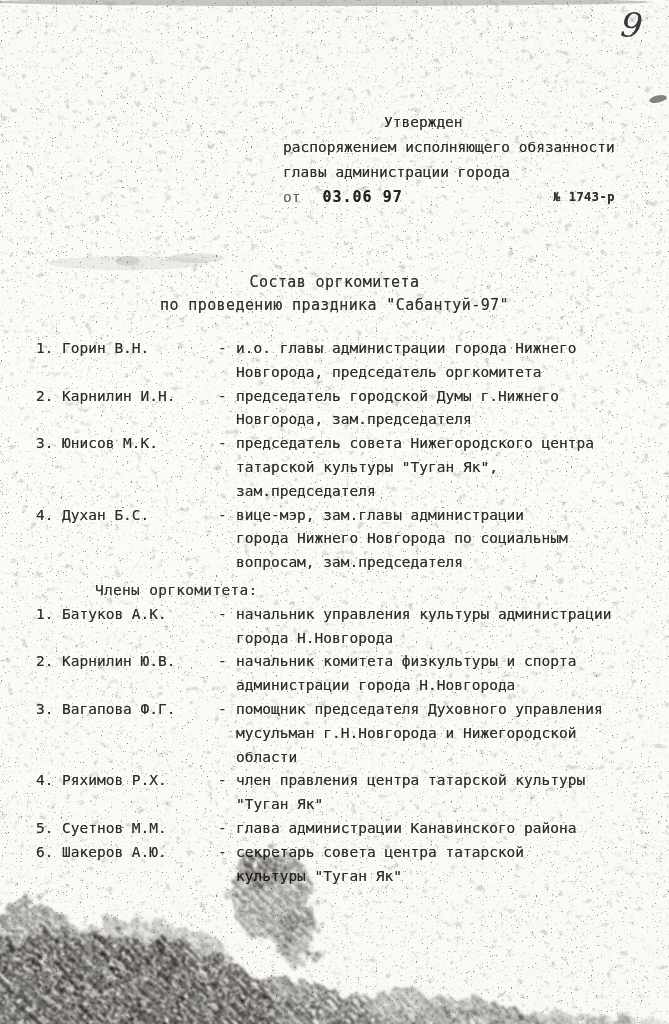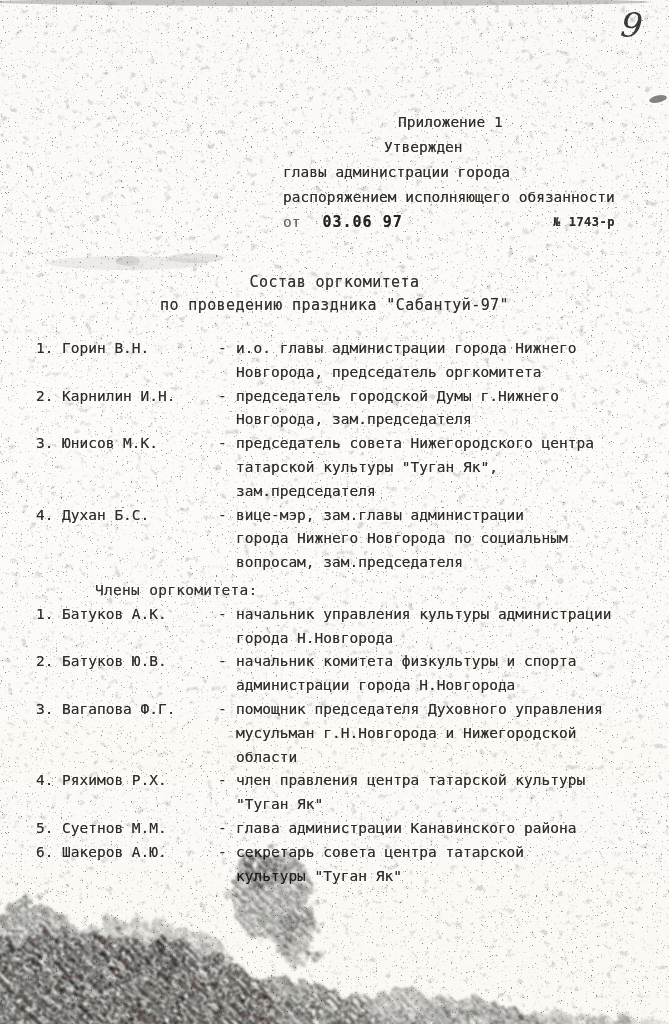--- a/index.html
+++ b/index.html
@@ -66,24 +66,23 @@
   }
 </style>
 </head>
 <body>
 
 <div class="page">
 
   <div class="pageno">9</div>
 
   <div class="header txt">
-    <div class="h-appendix">Приложение 1</div>
     <div class="h-approved">Утвержден</div>
+    <div>распоряжением исполняющего обязанности</div>
     <div>главы администрации города</div>
-    <div>распоряжением исполняющего обязанности</div>
     <div class="h-dateline">
       <span class="h-dateprefix">от</span>
       <span class="h-date">03.06 97</span>
       <span class="h-number">№ 1743-р</span>
     </div>
   </div>
 
   <div class="title txt">
     <div>Состав оргкомитета</div>
     <div>по проведению праздника "Сабантуй-97"</div>
@@ -129,21 +128,21 @@
     <ol class="list">
       <li class="row">
         <span class="num">1.</span>
         <span class="name">Батуков А.К.</span>
         <span class="dash">-</span>
         <span class="role">начальник управления культуры администрации
 города Н.Новгорода</span>
       </li>
       <li class="row">
         <span class="num">2.</span>
-        <span class="name">Батуков Ю.В.</span>
+        <span class="name">Карнилин Ю.В.</span>
         <span class="dash">-</span>
         <span class="role">начальник комитета физкультуры и спорта
 администрации города Н.Новгорода</span>
       </li>
       <li class="row">
         <span class="num">3.</span>
         <span class="name">Вагапова Ф.Г.</span>
         <span class="dash">-</span>
         <span class="role">помощник председателя Духовного управления
 мусульман г.Н.Новгорода и Нижегородской

